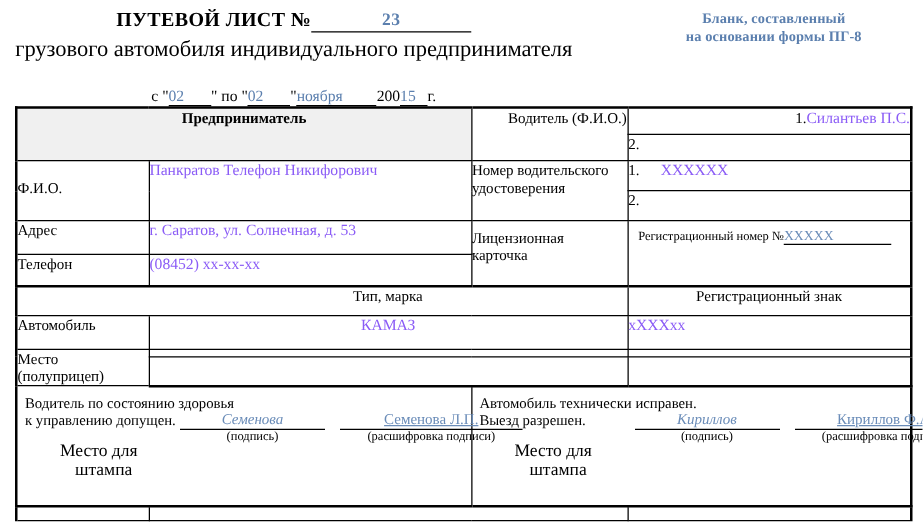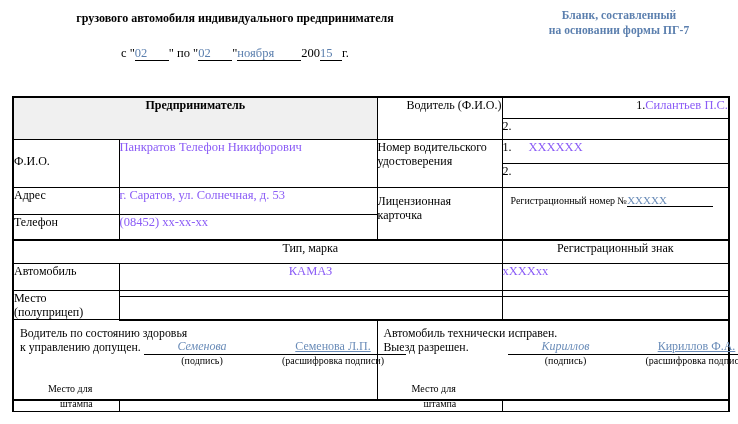--- a/index.html
+++ b/index.html
@@ -58,22 +58,22 @@
     width: 128px;
     text-align: center;
     color: #5b7fae;
     font-weight: bold;
     font-size: 14px;
     vertical-align: bottom;
     padding-bottom: 0px;
     line-height: 17px;
   }
   .title-line2 {
-    font-size: 12px;
-    font-weight: bold;
+    font-size: 18px;
+    font-weight: normal;
     margin-top: 3px;
     white-space: nowrap;
   }
   .title-line3 {
     font-size: 12.5px;
     margin-top: 4px;
     white-space: nowrap;
   }
   .blank-u {
     display: inline-block;
@@ -83,21 +83,21 @@
     line-height: 14px;
   }
   .u-day { width: 34px; }
   .u-month { width: 64px; color: #5b7fae; }
   .u-year { width: 22px; margin-top: 16px; }
 
   
   .tbl {
     position: absolute;
     left: 12px;
-    top: 96px;
+    top: 85px;
     width: 716px;
     border-collapse: collapse;
     table-layout: fixed;
   }
   .tbl td {
     border: 1px solid #000;
     padding: 0;
     vertical-align: top;
     font-size: 12px;
     line-height: 14px;
@@ -143,33 +143,33 @@
     text-align: left;
     color: #6a8cb8;
     font-size: 11px;
     line-height: 12px;
   }
 
   
   .sig-block {
     position: relative;
     padding: 5px 6px 2px 6px;
-    height: 78px;
+    height: 94px;
     box-sizing: border-box;
   }
   .sig-text {
     font-size: 11.8px;
     line-height: 14px;
   }
   .sig-row {
     position: absolute;
     left: 130px;
     top: 18px;
     display: flex;
-    gap: 0;
+    gap: 12px;
   }
   .sig-col { text-align: center; }
   .sig-name {
     border-bottom: 1px solid #000;
     color: #6a8cb8;
     font-size: 12px;
     line-height: 15px;
     padding: 0 4px;
   }
   .sig-name.italic { font-style: italic; }
@@ -177,42 +177,44 @@
     font-size: 10px;
     line-height: 12px;
     margin-top: 0px;
   }
   .w-sign { width: 108px; }
   .w-decode { width: 138px; text-decoration: underline; }
   .stamp {
     position: absolute;
     left: 34px;
     top: 44px;
-    font-size: 10px;
+    font-size: 14px;
     line-height: 15px;
-    margin-top: 16px;
   }
   .stamp span { display: block; }
   .stamp .l2 { padding-left: 12px; }
 
   .cut-row td { height: 10px; overflow: hidden; }
 </style>
 </head>
 <body>
 
 <div class="page">
 
   <div class="header">
 
     <div class="form-note">
       <div>Бланк, составленный</div>
-      <div>на основании формы ПГ-7</div>
+      <div>на основании формы ПГ-8</div>
     </div>
 
     <div class="title-block">
+      <div class="title-line1">
+        <span>ПУТЕВОЙ ЛИСТ №</span><span class="title-num-rule">23</span>
+      </div>
       <div class="title-line2">грузового автомобиля индивидуального предпринимателя</div>
       <div class="title-line3">
         <span>с "</span><span class="blank-u u-day">02</span><span>" по "</span><span class="blank-u u-day">02</span><span>"</span><span class="blank-u u-month">ноября</span><span>200</span><span class="blank-u u-year">15</span><span>г.</span>
       </div>
     </div>
   </div>
 
   <table class="tbl">
     <colgroup>
       <col style="width:106px">

